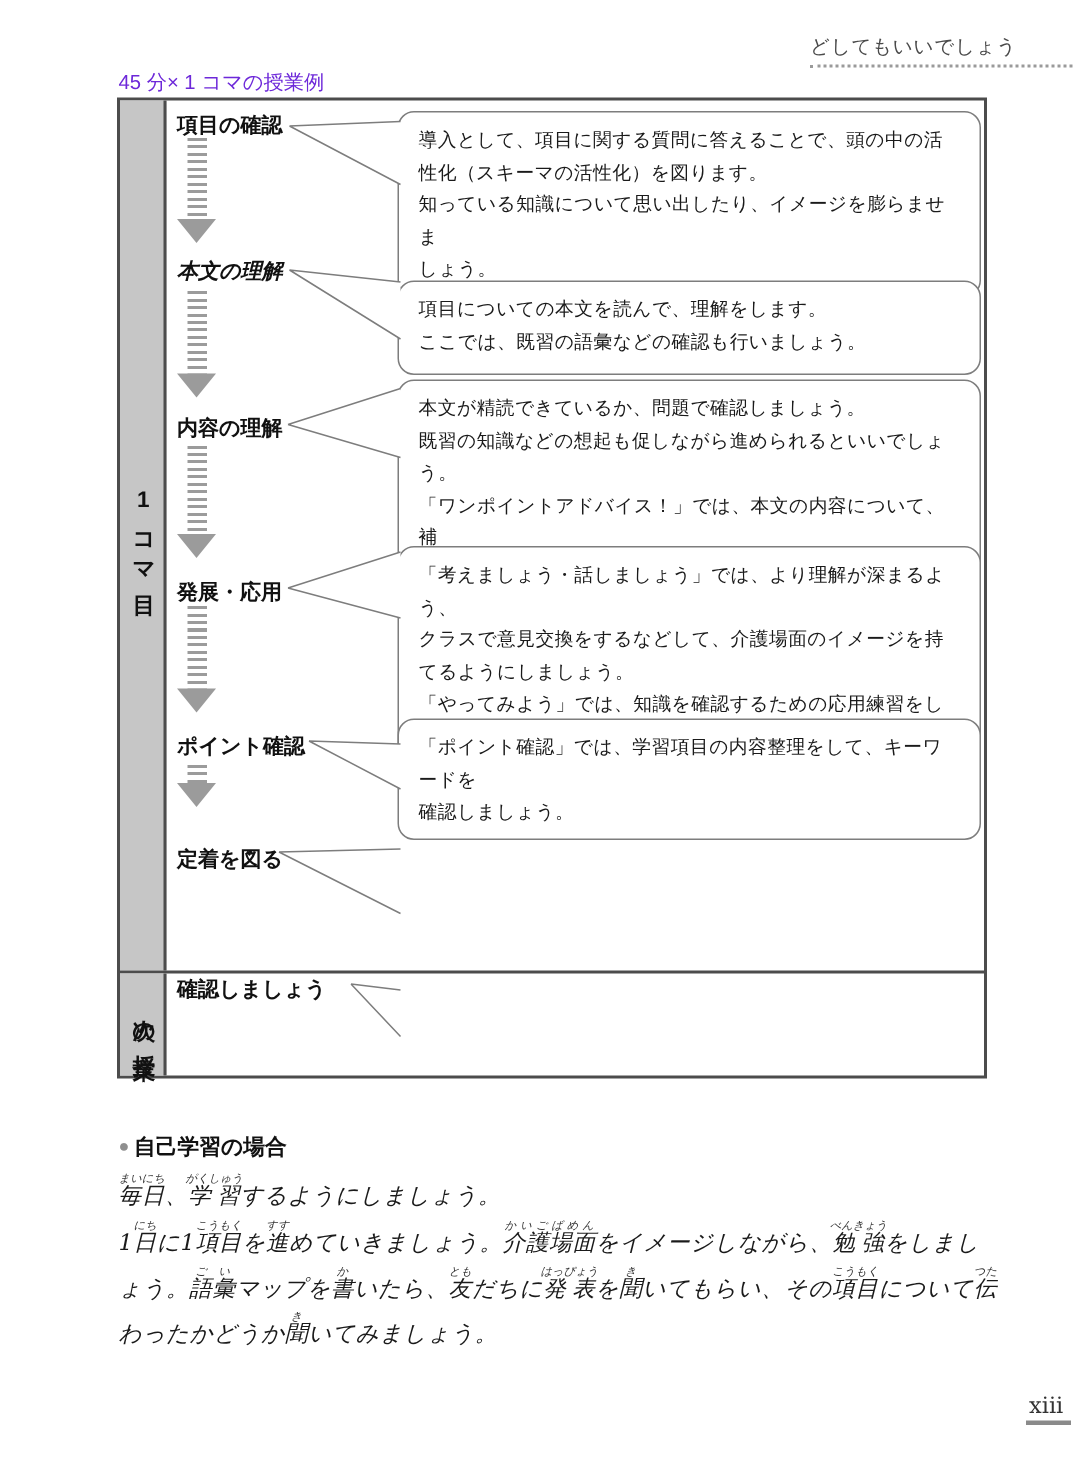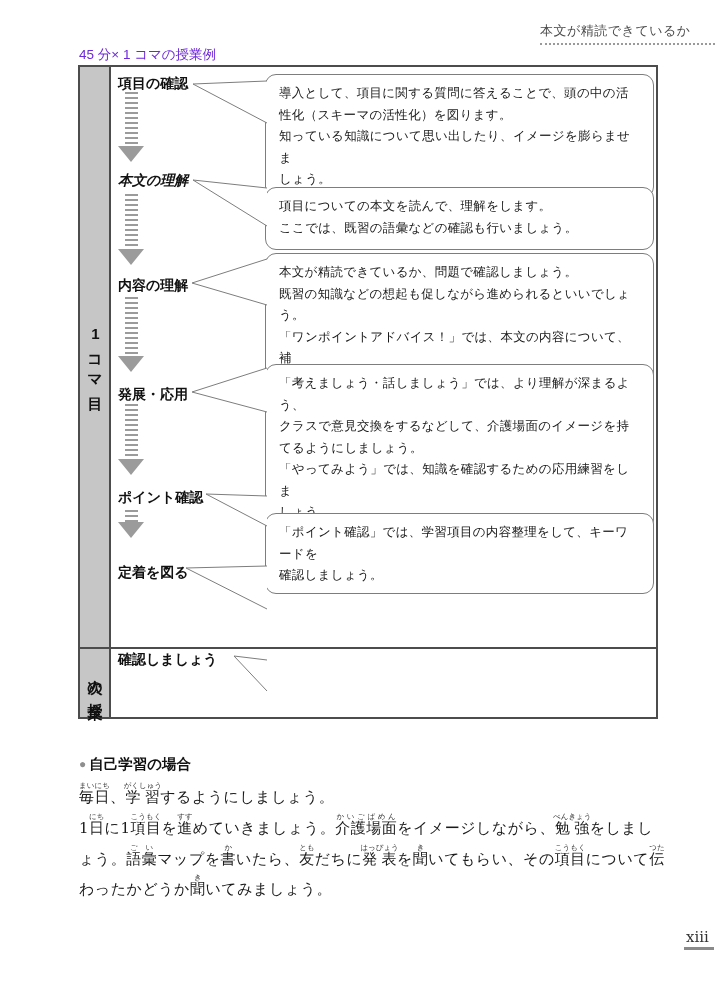--- a/index.html
+++ b/index.html
@@ -42,45 +42,45 @@
   .a5{left:38px;top:443px;height:28px;}
 
   
   .callout{position:absolute;left:185px;width:389px;box-sizing:border-box;
         border:1.3px solid #7d7d7d;border-radius:11px;background:#fff;
         padding:7px 13px;}
   .note{font-family:"DejaVu Serif",serif;font-size:12.5px;line-height:1.72;
         color:#1a1a1a;white-space:pre-line;letter-spacing:.3px;}
   .c1{top:7px;min-height:94px;} .c2{top:120px;min-height:63px;}
   .c3{top:186px;min-height:104px;} .c4{top:297px;min-height:116px;}
-  .c5{top:446px;min-height:63px;} .c6{top:495px;min-height:80px;}
+  .c5{top:412px;min-height:63px;} .c6{top:495px;min-height:80px;}
   .c7{top:583px;min-height:64px;}
 
   
   .tails{position:absolute;left:0;top:0;pointer-events:none;}
 
   
   .selfstudy{position:absolute;left:79px;top:755px;width:588px;}
   .ss-head{font-size:14.5px;font-weight:bold;color:#111;margin-bottom:8px;}
   .ss-head .dot{color:#8f8f8f;font-size:12px;vertical-align:1px;margin-right:3px;font-weight:normal;}
   .ruby-p{font-family:"DejaVu Serif",serif;font-size:15px;line-height:2.05;
-        margin:0;color:#1a1a1a;letter-spacing:.5px;}
+        margin:0;color:#1a1a1a;letter-spacing:.5px;font-style:italic;}
   .ruby-p ruby rt{font-size:7.5px;letter-spacing:0;color:#333;}
 
   
   .pagenum{position:absolute;left:686px;top:928px;font-family:"DejaVu Serif",serif;
         font-size:15px;color:#333;}
   .pagenum-rule{position:absolute;left:684px;top:947px;width:30px;height:3px;background:#8a8a8a;}
 </style>
 </head>
 <body>
 
 <div class="page">
 
-  <div class="hdr">本文が精読できているか</div>
+  <div class="hdr">どしてもいいでしょう</div>
   <div class="sec-title">45 分× 1 コマの授業例</div>
 
   <div class="flow">
     <div class="row row1">
       <div class="side">1コマ目</div>
     </div>
     <div class="row row2">
       <div class="side">次の授業</div>
     </div>
 

